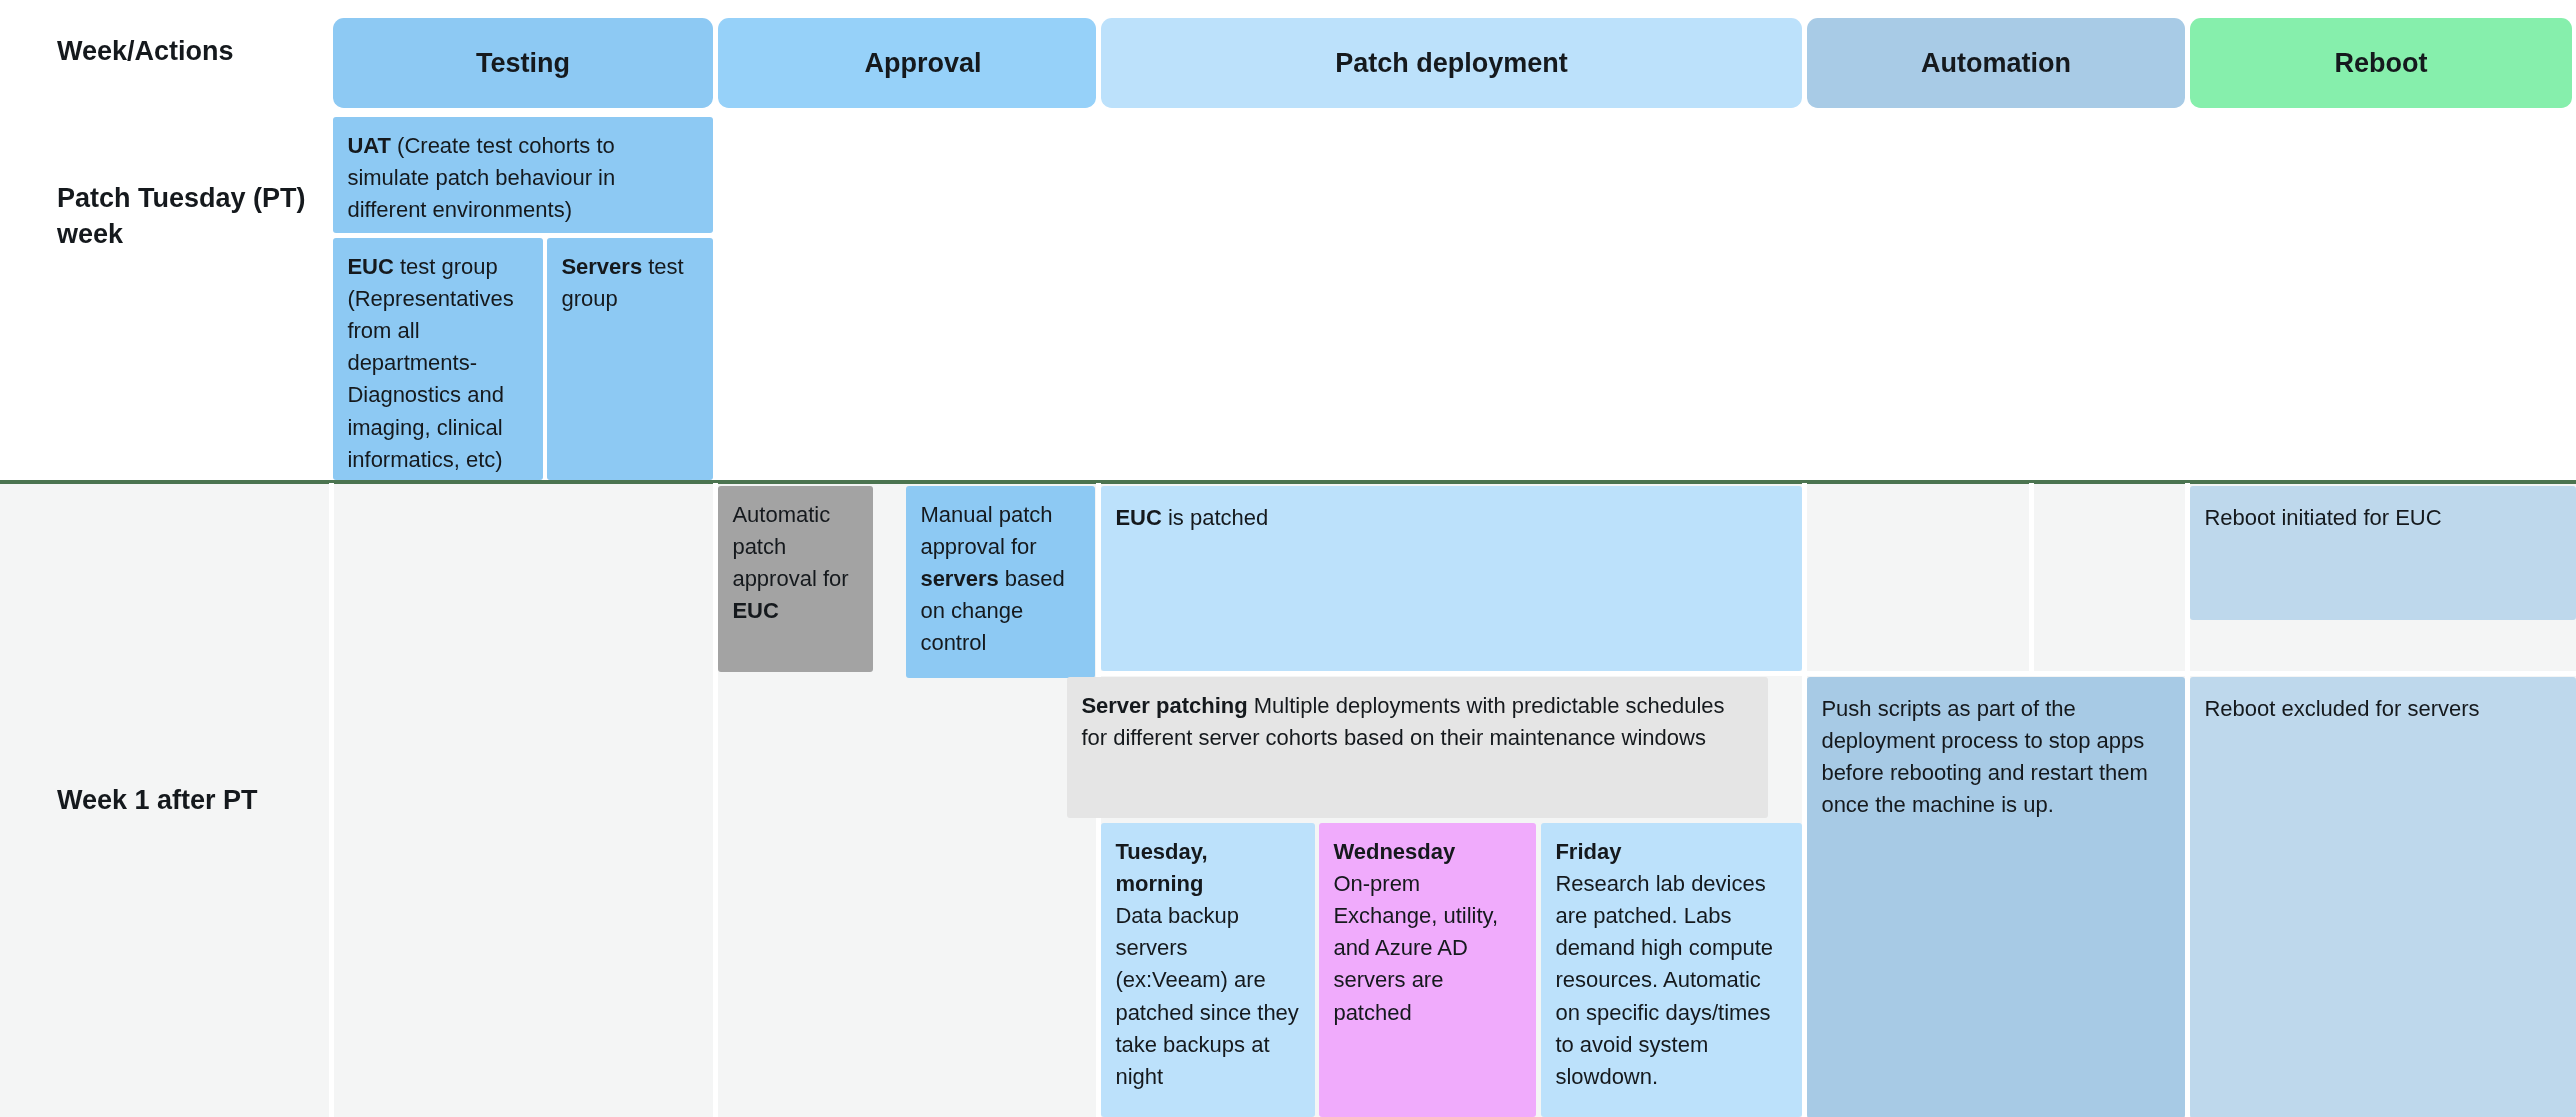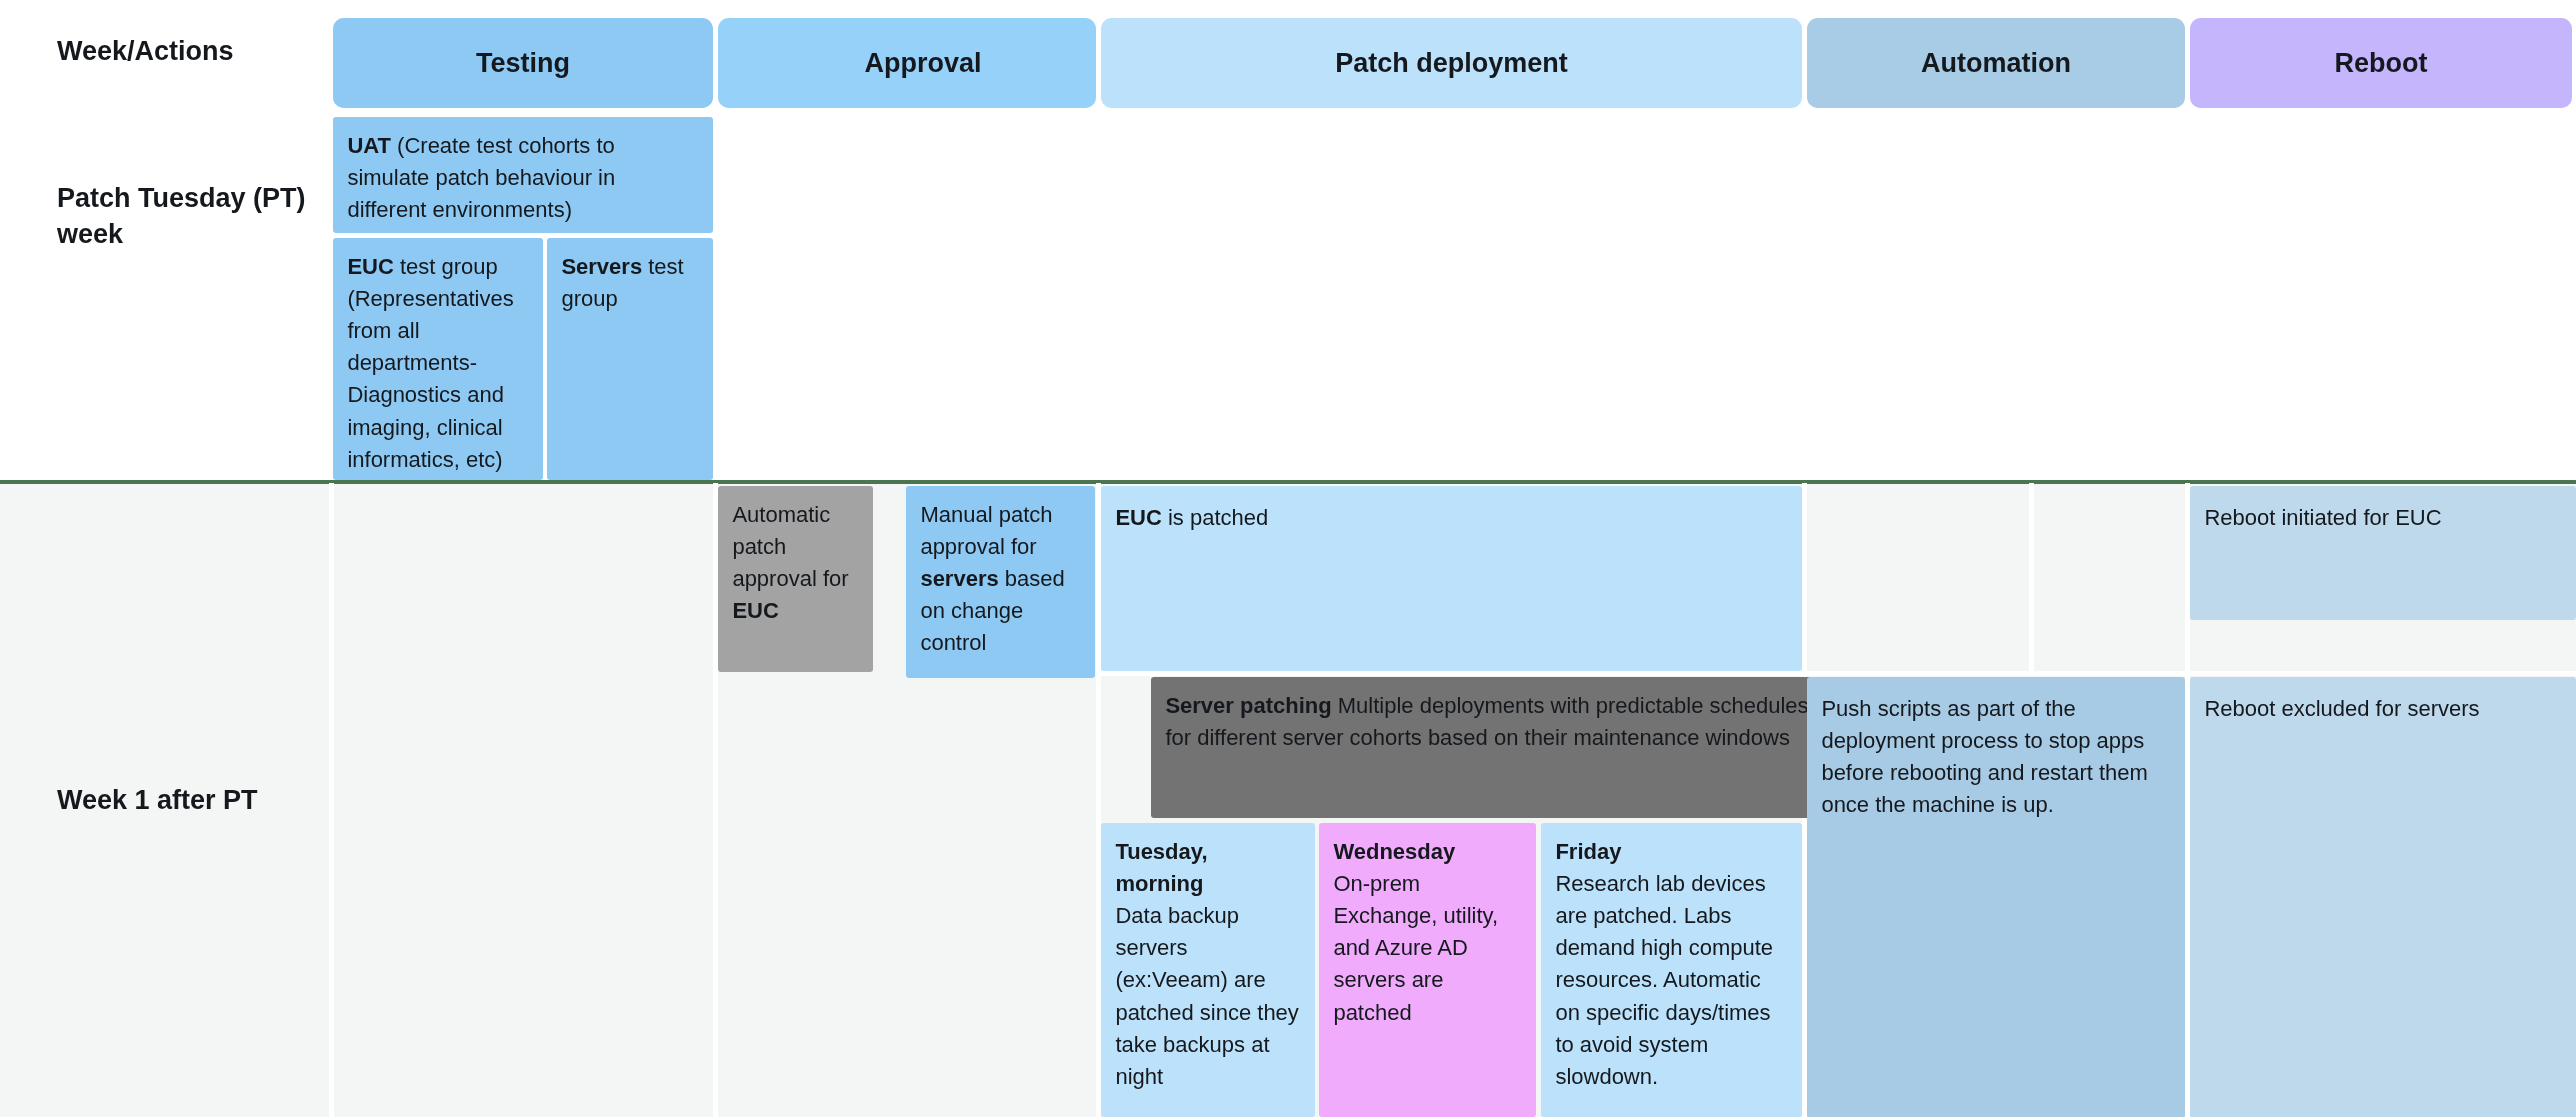--- a/index.html
+++ b/index.html
@@ -61,21 +61,21 @@
   </div>
 
   <div class="abs hdr" style="left: 1101px; top: 6px; width: 701px; height: 90px; background-color: rgb(188, 225, 251);">
     <span>Patch deployment</span>
   </div>
 
   <div class="abs hdr" style="left: 1807px; top: 6px; width: 378px; height: 90px; background-color: rgb(168, 203, 230);">
     <span>Automation</span>
   </div>
 
-  <div class="abs hdr" style="left: 2190px; top: 6px; width: 382px; height: 90px; background-color: #c4b5fd;">
+  <div class="abs hdr" style="left: 2190px; top: 6px; width: 382px; height: 90px; background-color: #86efac;">
     <span>Reboot</span>
   </div>
 
   <div class="abs rowlabel" style="left:57px;top:180px;width:276px;">Patch Tuesday (PT) week</div>
 
   <div class="abs rowlabel" style="left:57px;top:782px;width:276px;">Week 1 after PT</div>
 
   <div class="abs cell" style="left: 333px; top: 117px; width: 380px; height: 116px; background-color: rgb(141, 201, 243);"><b>UAT</b><span> (Create test cohorts to simulate patch behaviour in different environments)</span></div>
 
   <div class="abs cell" style="left: 333px; top: 238px; width: 210px; height: 242px; background-color: rgb(141, 201, 243);"><b>EUC</b><span> test group (Representatives from all departments- Diagnostics and imaging, clinical informatics, etc)</span></div>
@@ -83,21 +83,21 @@
   <div class="abs cell" style="left: 547px; top: 238px; width: 166px; height: 242px; background-color: rgb(141, 201, 243);"><b>Servers</b><span> test group</span></div>
 
   <div class="abs cell" style="left: 718px; top: 486px; width: 155px; height: 186px; background-color: #a3a3a3;"><span>Automatic patch approval for </span><b>EUC</b></div>
 
   <div class="abs cell" style="left: 906px; top: 486px; width: 189px; height: 192px; background-color: rgb(141, 201, 243);"><span>Manual patch approval for </span><b>servers</b><span> based on change control</span></div>
 
   <div class="abs cell" style="left: 1101px; top: 486px; width: 701px; height: 185px; padding-top: 15.6px; background-color: rgb(188, 225, 251);"><b>EUC</b><span> is patched</span></div>
 
   <div class="abs cell" style="left: 2190px; top: 486px; width: 386px; height: 134px; padding-top: 15.6px; background-color: rgb(190, 216, 236);"><span>Reboot initiated for EUC</span></div>
 
-  <div class="abs cell" style="left: 1151px; top: 677px; width: 701px; height: 141px; background-color: #737373;"><b>Server patching</b><span> Multiple deployments with predictable schedules for different server cohorts based on their maintenance windows</span></div>
+  <div class="abs cell" style="left: 1067px; top: 677px; width: 701px; height: 141px; background-color: #e5e5e5;"><b>Server patching</b><span> Multiple deployments with predictable schedules for different server cohorts based on their maintenance windows</span></div>
 
   <div class="abs cell" style="left: 1101px; top: 823px; width: 214px; height: 294px; background-color: rgb(188, 225, 251);"><b>Tuesday, morning</b><br><span>Data backup servers (ex:Veeam) are patched since they take backups at night</span></div>
 
   <div class="abs cell" style="left: 1319px; top: 823px; width: 217px; height: 294px; background-color: #f0abfc;"><b>Wednesday</b><br><span>On-prem Exchange, utility, and Azure AD servers are patched</span></div>
 
   <div class="abs cell" style="left: 1541px; top: 823px; width: 261px; height: 294px; background-color: rgb(188, 225, 251);"><b>Friday</b><br><span>Research lab devices are patched. Labs demand high compute resources. Automatic on specific days/times to avoid system slowdown.</span></div>
 
   <div class="abs cell" style="left: 1807px; top: 677px; width: 378px; height: 441px; padding-top: 15.6px; background-color: rgb(167, 202, 229);"><span>Push scripts as part of the deployment process to stop apps before rebooting and restart them once the machine is up.</span></div>
 
   <div class="abs cell" style="left: 2190px; top: 677px; width: 386px; height: 441px; padding-top: 15.6px; background-color: rgb(190, 216, 236);"><span>Reboot excluded for servers</span></div>

